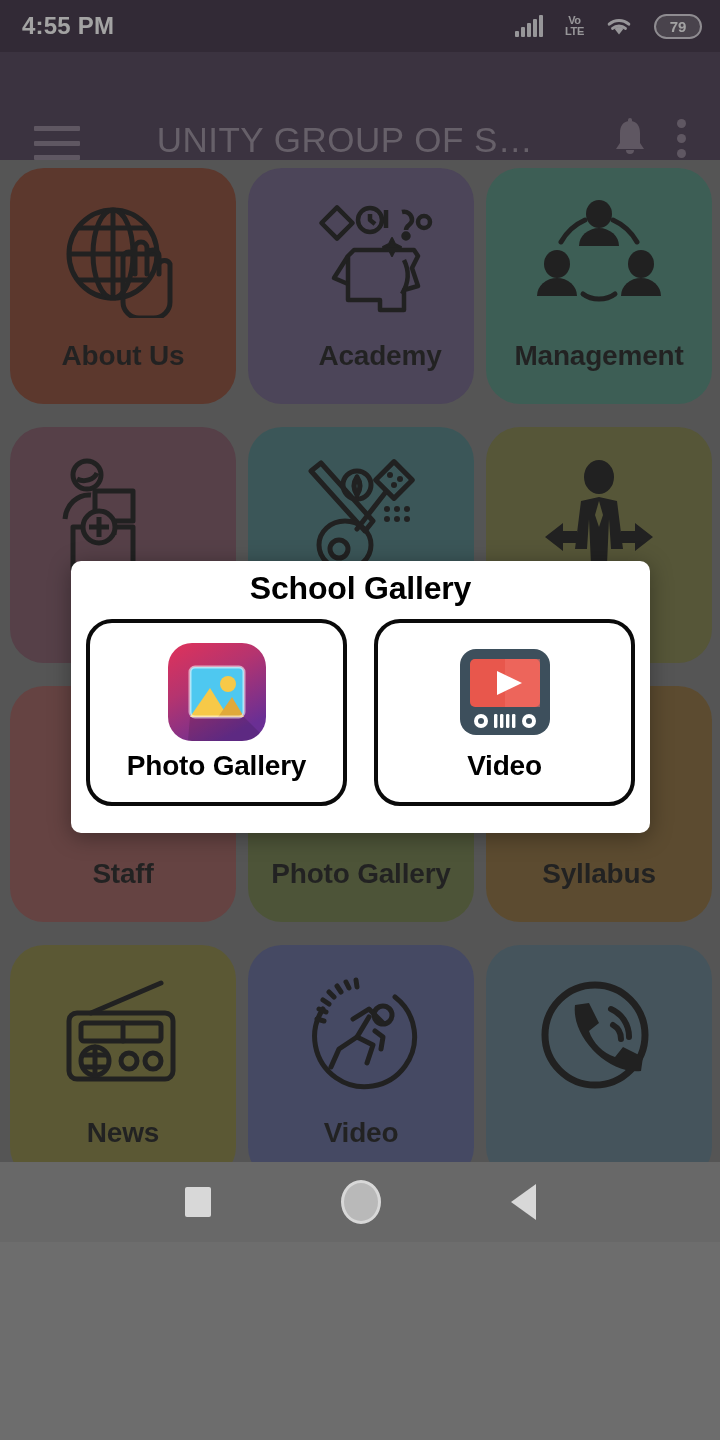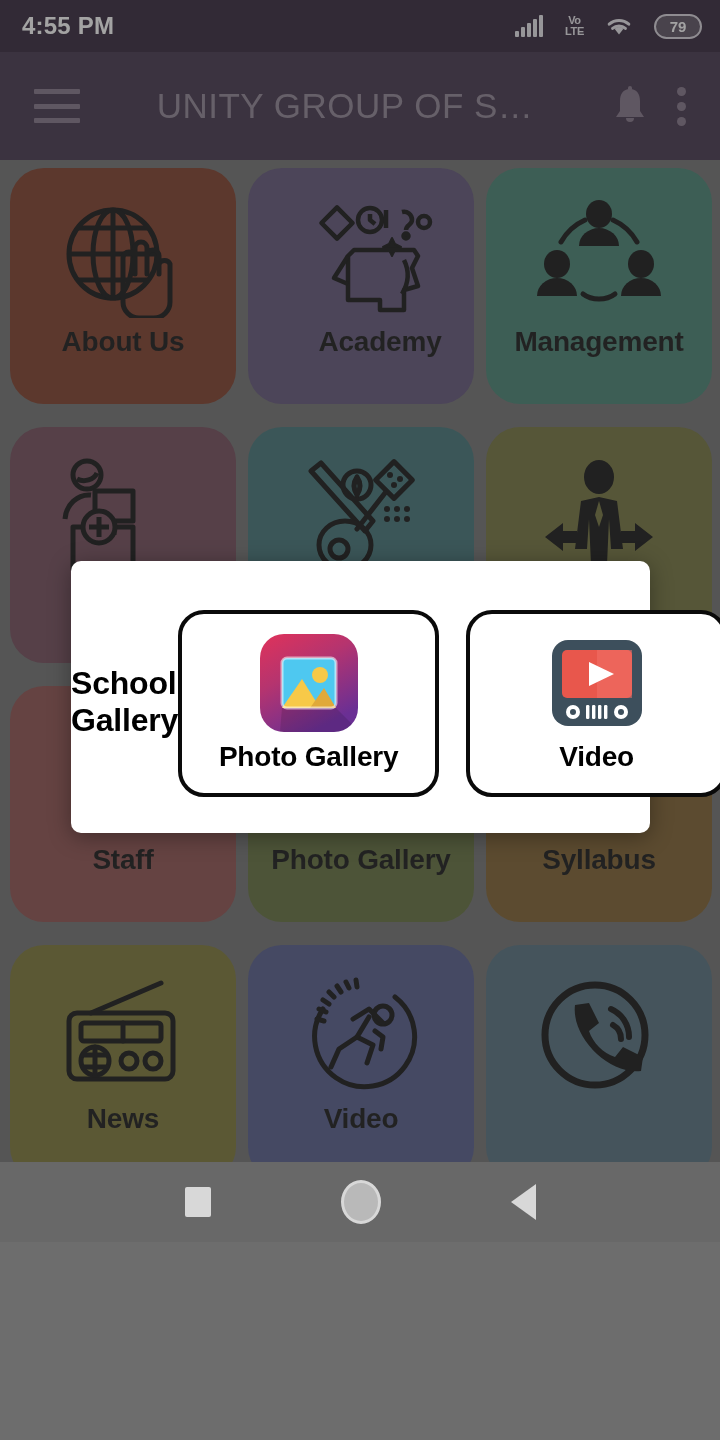--- a/index.html
+++ b/index.html
@@ -27,21 +27,21 @@
   .wifi svg { position:absolute; left:0; top:0; }
   .batt {
     width:48px; height:25px; border:2.5px solid #d9d4dd; border-radius:13px;
     display:flex; align-items:center; justify-content:center;
     color:#ffffff; font-size:15px; font-weight:bold; background:#564a5c;
   }
 
   
   .toolbar {
     position:absolute; left:0; top:52px; width:720px; height:108px;
-    background:#3c2c44; display:flex; align-items:center; z-index:4;
+    background:#3c2c44; display:flex; align-items:flex-end; z-index:4;
   }
   .hamburger { width:46px; height:34px; margin-left:34px; display:flex; flex-direction:column; justify-content:space-between; cursor:pointer;}
   .hamburger span { display:block; height:5px; background:#7f7084; border-radius:1px; }
   .app-title {
     flex:1; text-align:center; color:#8d8092; font-size:35px; font-weight:500;
     letter-spacing:.5px; white-space:nowrap; overflow:hidden; padding:0 6px;
   }
   .bell { width:40px; height:44px; position:relative; margin-right:26px; }
   .kebab { width:10px; height:44px; margin-right:34px; display:flex; flex-direction:column; justify-content:center; align-items:center; gap:6px;}
   .kebab i { width:9px; height:9px; border-radius:50%; background:#7f7084; display:block;}
@@ -54,33 +54,33 @@
     padding:0 10px;
   }
   .tile {
     width:226px; height:236px; border-radius:34px; position:relative;
     display:flex; flex-direction:column; align-items:center; justify-content:flex-start;
     padding-top:26px; overflow:hidden;
   }
   .tile-icon { width:130px; height:128px; display:flex; align-items:center; justify-content:center; }
   .tile-icon svg { display:block; }
   .tile-label {
-    color:#0d0d0d; font-size:28px; font-weight:bold; margin-top:4px;
+    color:#0d0d0d; font-size:28px; font-weight:bold; margin-top:18px;
     white-space:nowrap; letter-spacing:-.2px;
   }
 
   
   .scrim { position:absolute; left:0; top:0; width:720px; height:1440px; background:rgba(60,60,60,0.47); z-index:6; }
 
   
   .dialog {
     position:absolute; left:71px; top:561px; width:579px; height:272px;
     background:#ffffff; border-radius:10px; z-index:7;
     box-shadow:0 4px 22px rgba(0,0,0,.35);
-    display:flex; flex-direction:row; align-items:center;
+    display:flex; flex-direction:column; align-items:center;
   }
   .dialog-title {
     font-size:32px; font-weight:bold; color:#000; margin-top:9px; letter-spacing:-.2px;
   }
   .dialog-row { display:flex; gap:27px; margin-top:12px; }
   .opt {
     width:261px; height:187px; border:4px solid #0a0a0a; border-radius:26px;
     background:#fff; display:flex; flex-direction:column; align-items:center; justify-content:center;
     cursor:pointer;
   }

